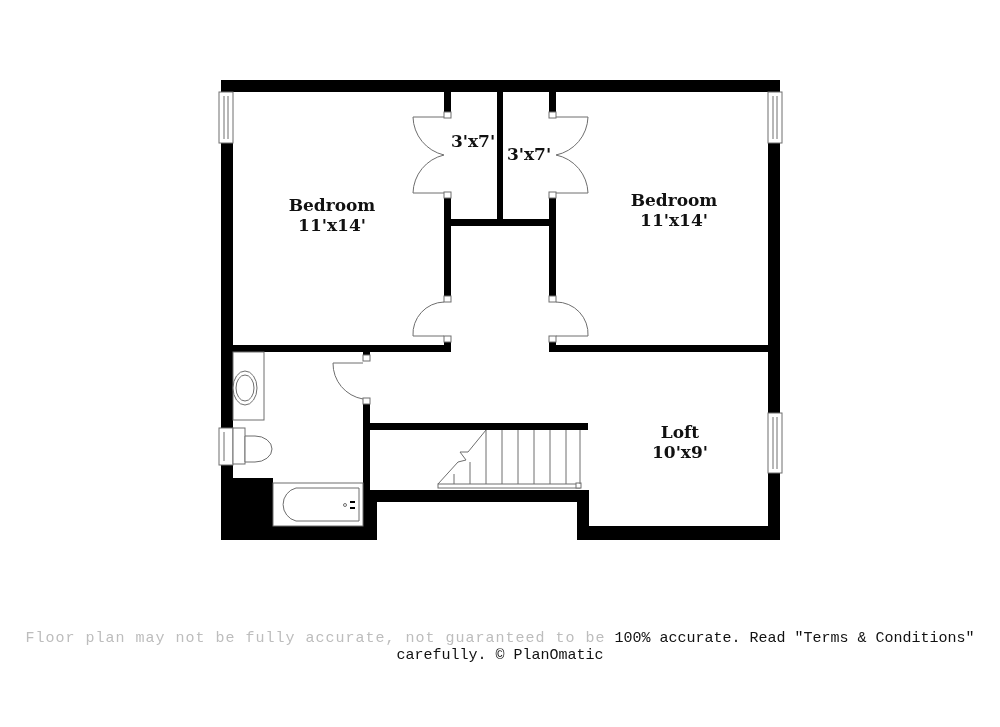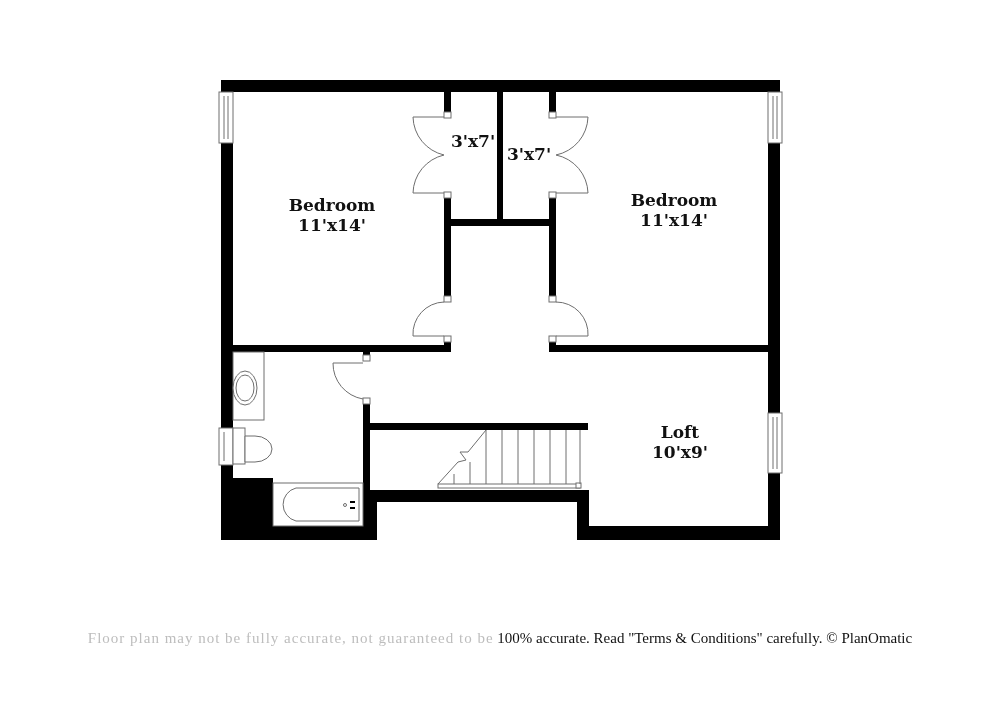--- a/index.html
+++ b/index.html
@@ -4,21 +4,21 @@
 <style>
   html, body { margin: 0; padding: 0; background: #ffffff; }
   body { width: 1000px; height: 727px; position: relative; overflow: hidden; }
   #plan { position: absolute; left: 0; top: 0; width: 1000px; height: 727px; }
   .wall { fill: #000000; }
   .thin { fill: none; stroke: #6e6e6e; stroke-width: 1; }
   .fixture { fill: #ffffff; stroke: #6e6e6e; stroke-width: 1; }
   .room-label { font-family: "DejaVu Serif", "Liberation Serif", serif; font-weight: bold; font-size: 17px; fill: #111111; }
   .footer {
     position: absolute; left: 0; top: 630px; width: 1000px; text-align: center;
-    font-family: Liberation Serif, serif; font-size: 15px; color: #111111;
+    font-family: Liberation Mono, monospace; font-size: 15px; color: #111111;
   }
   .footer .faded { color: #bdbdbd; letter-spacing: 1px; }
 </style>
 </head>
 <body>
 
 <svg id="plan" viewBox="0 0 1000 727" xmlns="http://www.w3.org/2000/svg">
 
   <g>
     <rect class="wall" x="221" y="80" width="559" height="12"></rect>

